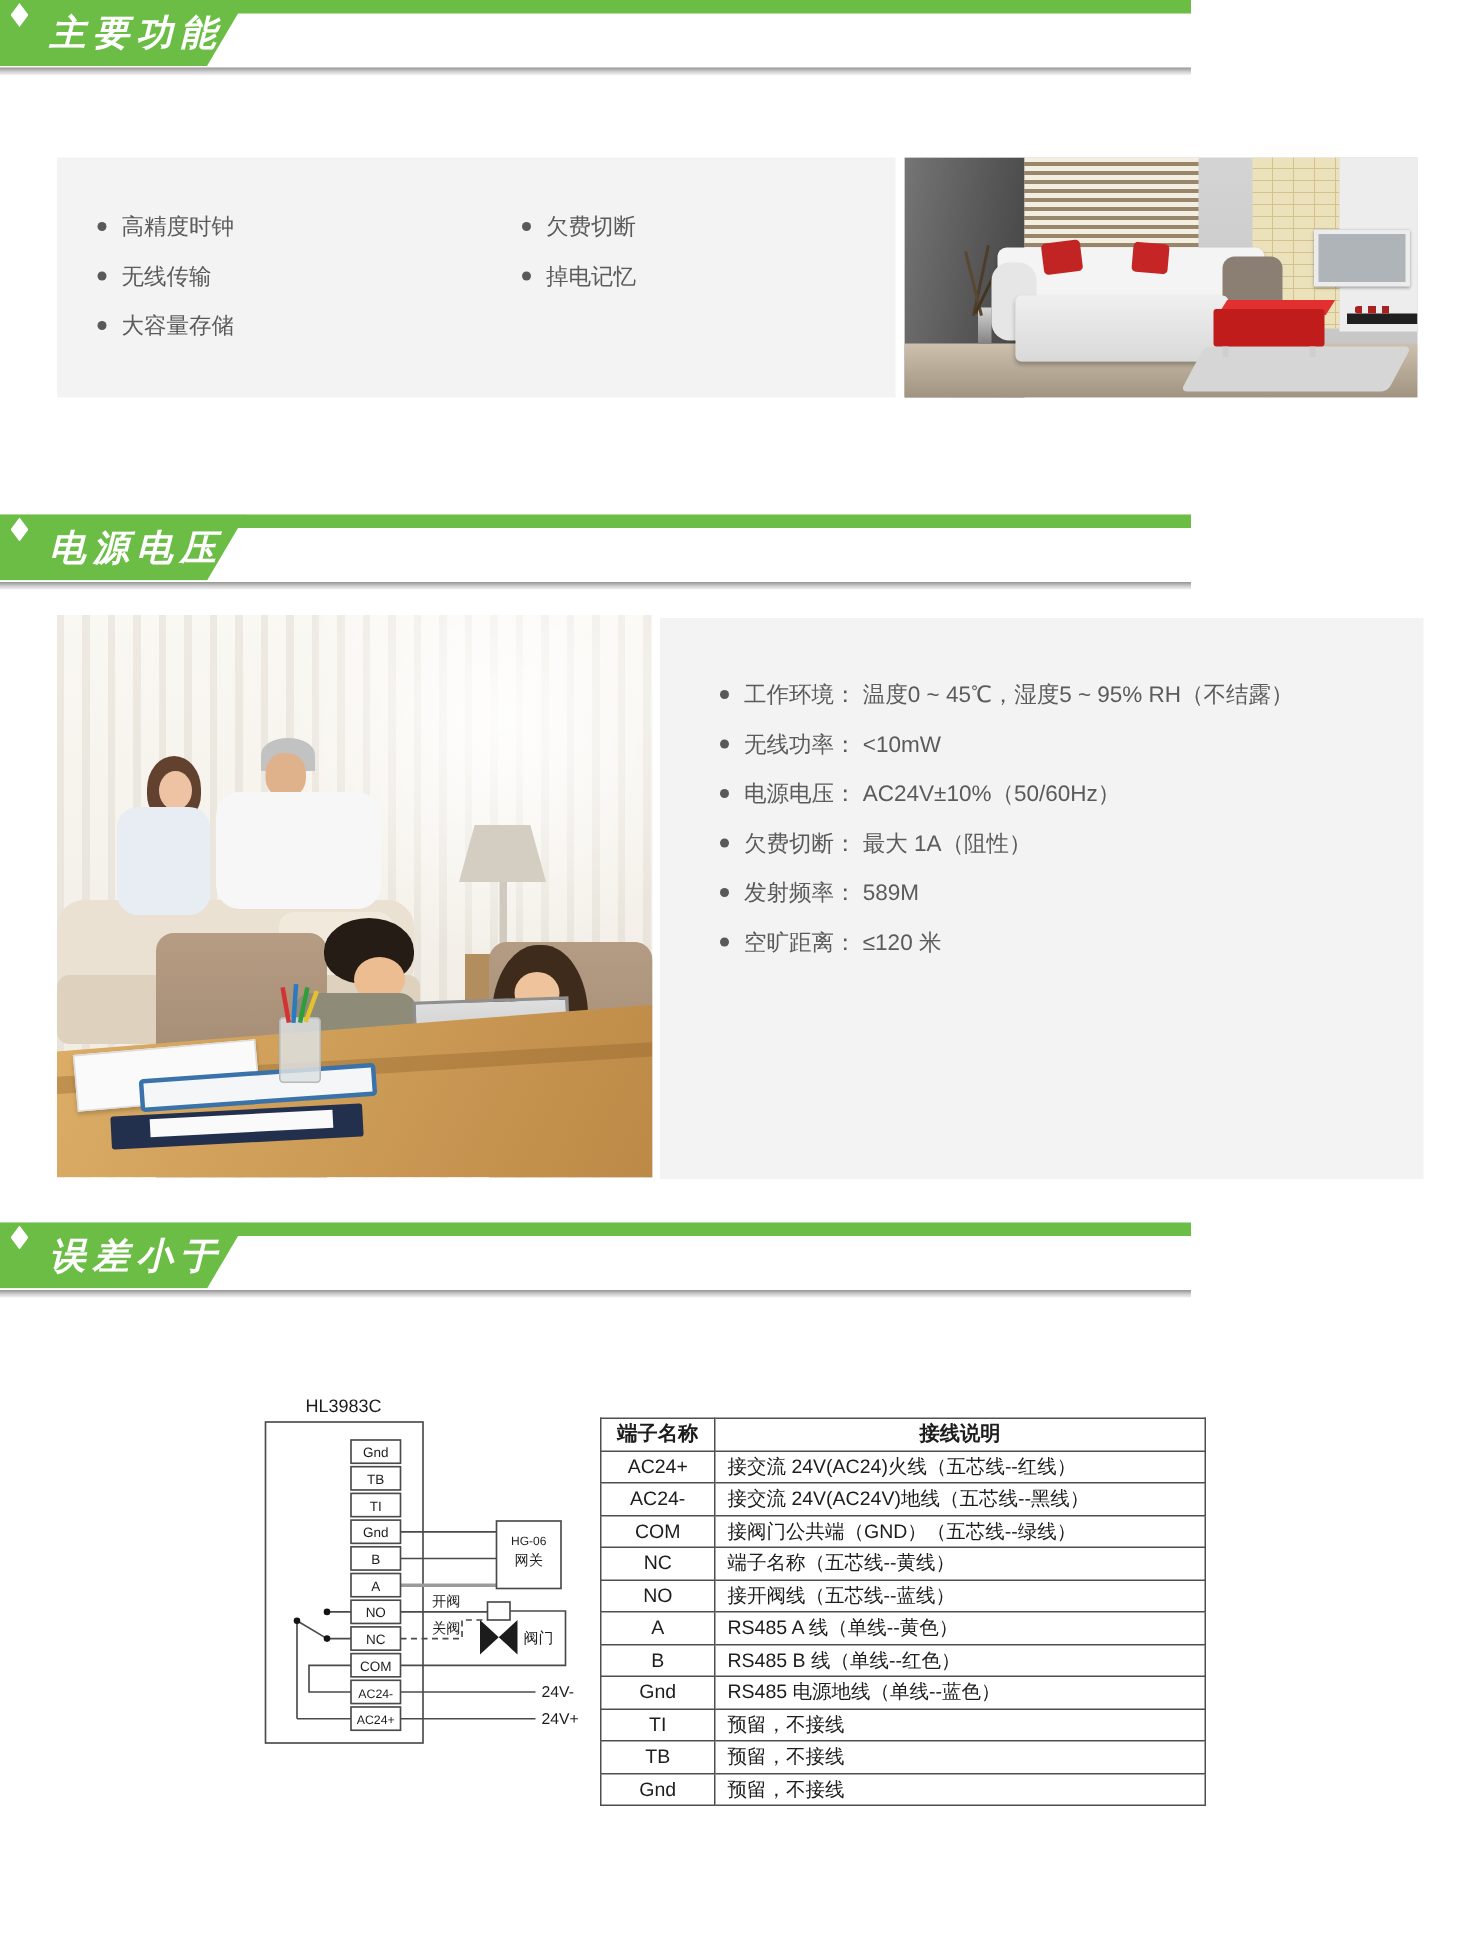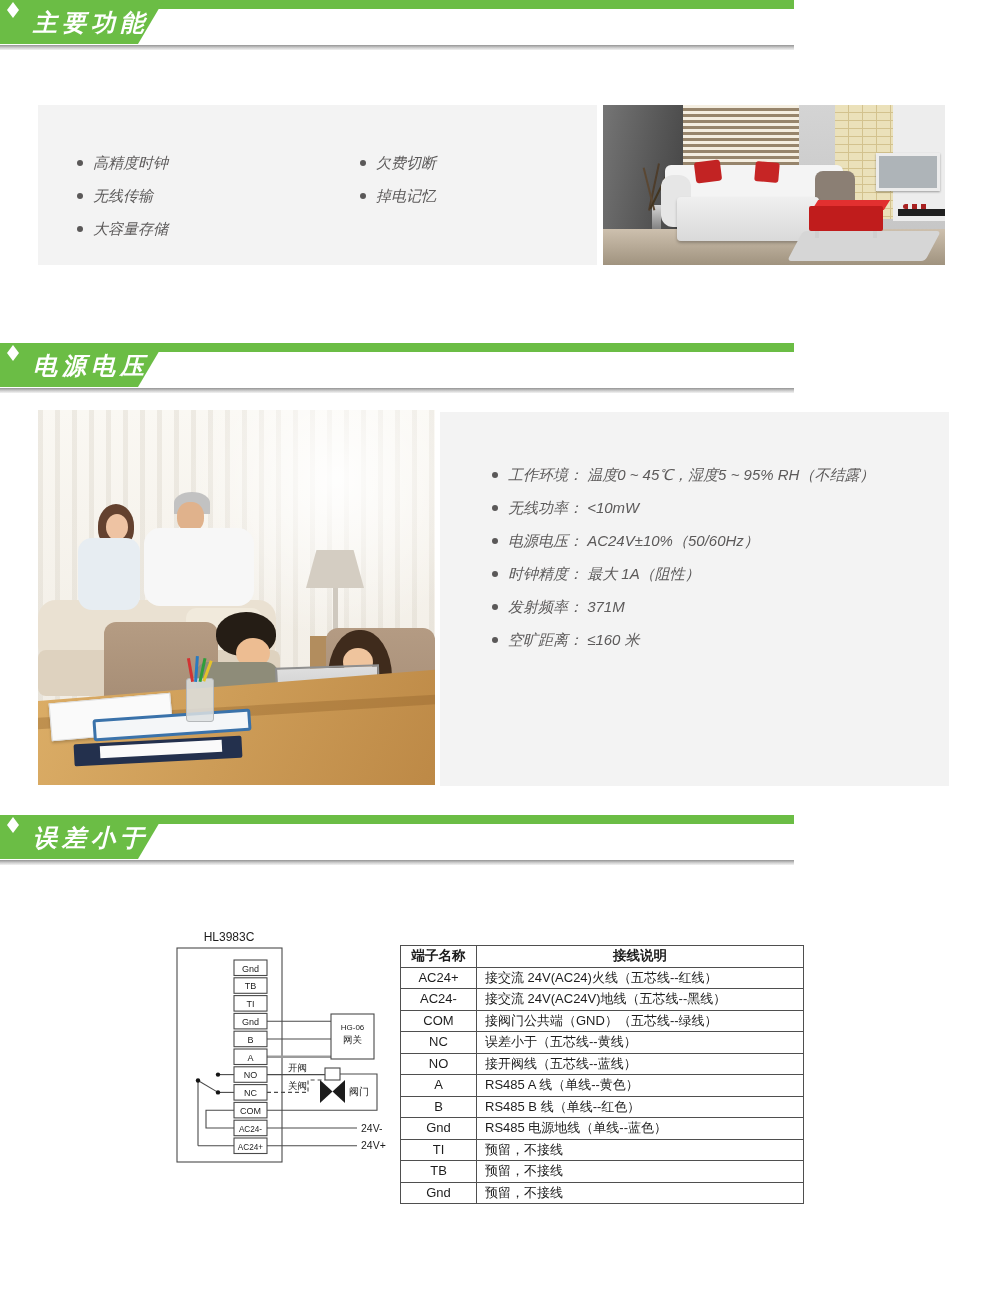--- a/index.html
+++ b/index.html
@@ -19,21 +19,21 @@
   .b-block{position:absolute;top:0;left:0;width:164px;height:44px;background:var(--green);
            clip-path:polygon(0 0,164px 0,138px 100%,0 100%);}
   .b-title{display:block;padding:6px 0 0 33px;font-size:24px;font-weight:bold;font-style:italic;
            color:#fff;letter-spacing:5px;line-height:34px;white-space:nowrap;}
   .b-diamond{position:absolute;top:2px;left:7px;width:12px;height:16px;background:#fff;
              clip-path:polygon(50% 0,100% 50%,50% 100%,0 50%);}
   .b-shadow{position:absolute;top:45px;left:0;width:100%;height:5px;
             background:linear-gradient(to bottom,#949494,#cfcfcf 55%,#f2f2f2);}
 
   
-  ul.blist{list-style:none;margin:12px;padding:0;font-style:italic;}
+  ul.blist{list-style:none;margin:0;padding:0;}
   ul.blist li{display:flex;align-items:center;height:20px;margin-bottom:13px;
               font-size:15px;color:var(--ink);white-space:nowrap;}
   .dot{flex:none;width:6px;height:6px;border-radius:50%;background:#5a5858;margin-right:10px;}
 
   .features-box{position:absolute;left:38px;top:105px;width:559px;height:160px;background:var(--graybox);}
   .f-col1{position:absolute;left:27px;top:36px;}
   .f-col2{position:absolute;left:310px;top:36px;}
 
   .spec-box{position:absolute;left:440px;top:412px;width:509px;height:374px;background:var(--graybox);}
   .s-list{position:absolute;left:40px;top:41px;}
@@ -193,31 +193,31 @@
           <span>无线功率： &lt;10mW</span>
         </li>
 
         <li>
           <span class="dot"></span>
           <span>电源电压： AC24V±10%（50/60Hz）</span>
         </li>
 
         <li>
           <span class="dot"></span>
-          <span>时钟精度： 最大 1A（阻性）</span>
-        </li>
-
-        <li>
-          <span class="dot"></span>
-          <span>发射频率： 371M</span>
-        </li>
-
-        <li>
-          <span class="dot"></span>
-          <span>空旷距离： ≤160 米</span>
+          <span>欠费切断： 最大 1A（阻性）</span>
+        </li>
+
+        <li>
+          <span class="dot"></span>
+          <span>发射频率： 589M</span>
+        </li>
+
+        <li>
+          <span class="dot"></span>
+          <span>空旷距离： ≤120 米</span>
         </li>
       </ul>
   </section>
 
   <header class="banner" style="top:815px">
     <div class="b-strip"></div>
     <div class="b-block">
       <span class="b-title">误差小于</span>
     </div>
     <div class="b-diamond"></div>
@@ -314,21 +314,21 @@
           <td class="wt-desc">接交流 24V(AC24V)地线（五芯线--黑线）</td>
         </tr>
 
         <tr>
           <td class="wt-term">COM</td>
           <td class="wt-desc">接阀门公共端（GND）（五芯线--绿线）</td>
         </tr>
 
         <tr>
           <td class="wt-term">NC</td>
-          <td class="wt-desc">误差小于（五芯线--黄线）</td>
+          <td class="wt-desc">端子名称（五芯线--黄线）</td>
         </tr>
 
         <tr>
           <td class="wt-term">NO</td>
           <td class="wt-desc">接开阀线（五芯线--蓝线）</td>
         </tr>
 
         <tr>
           <td class="wt-term">A</td>
           <td class="wt-desc">RS485 A 线（单线--黄色）</td>

